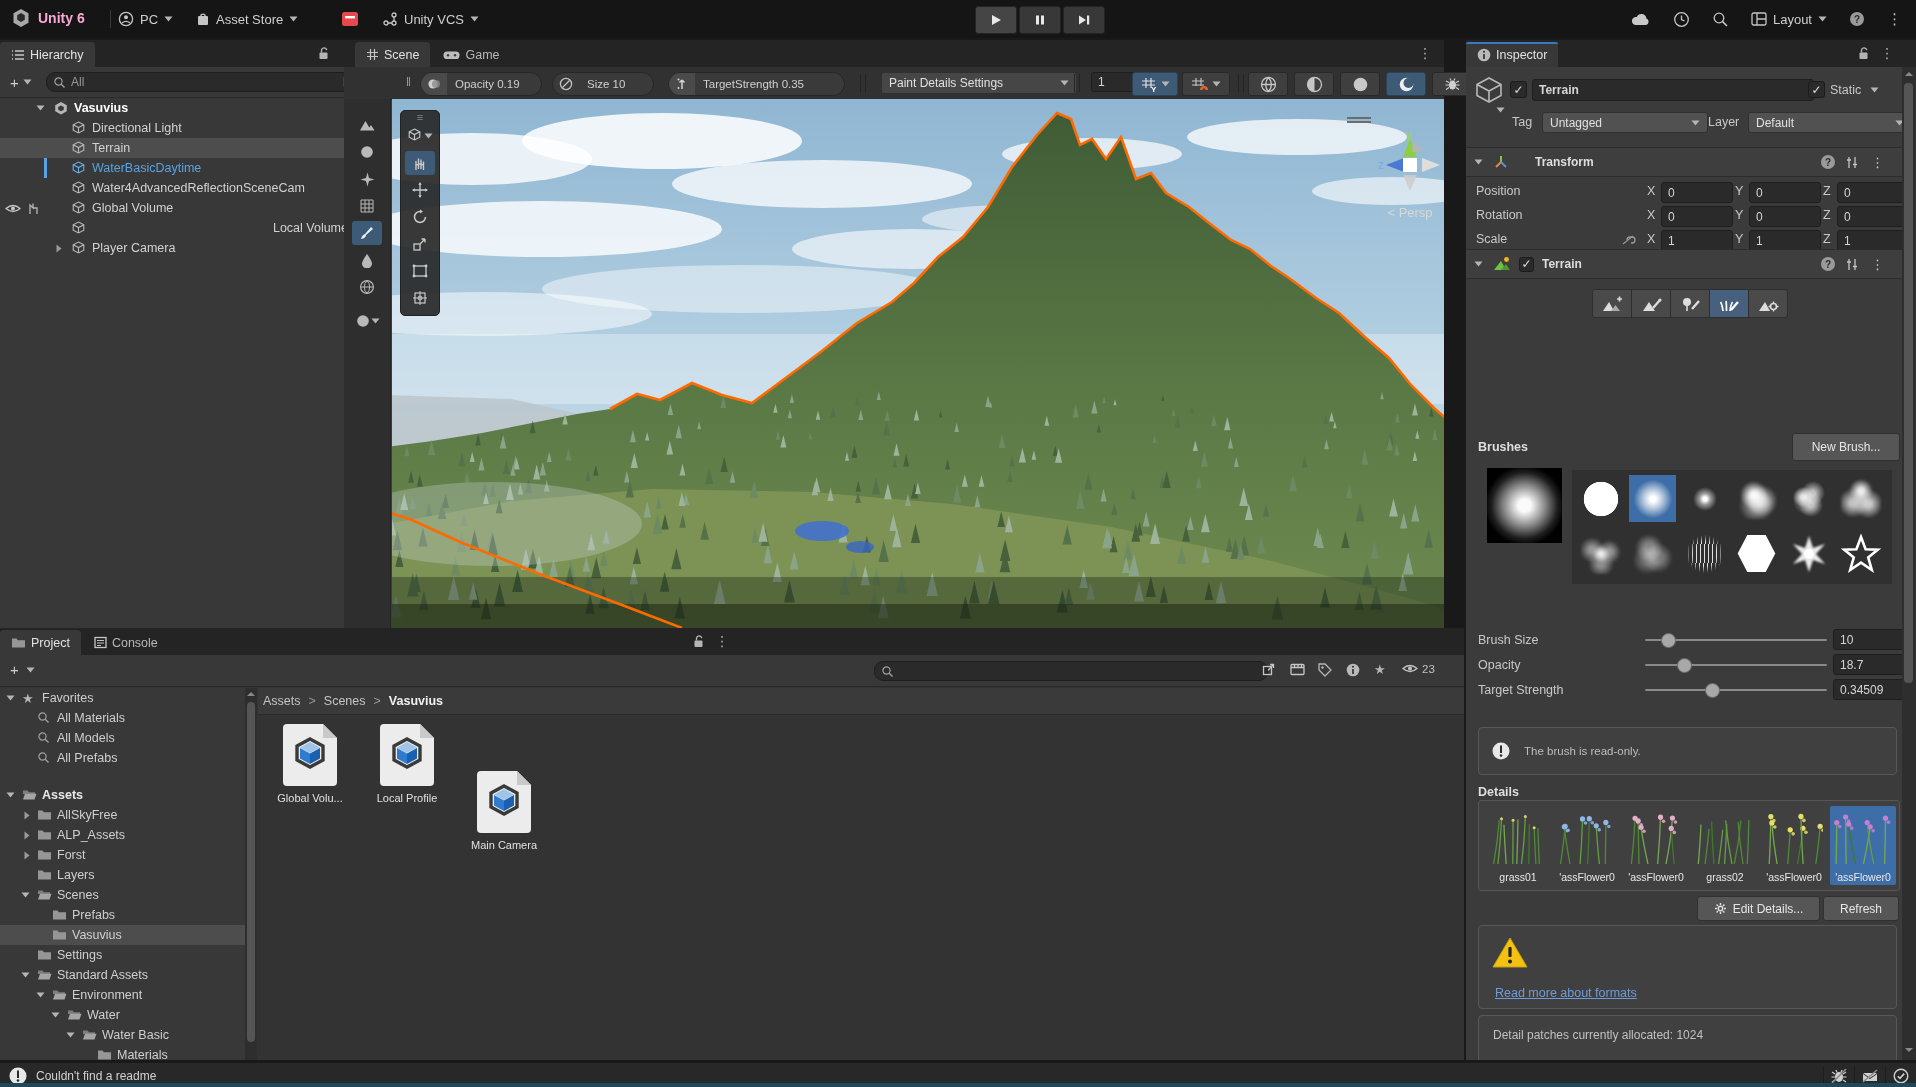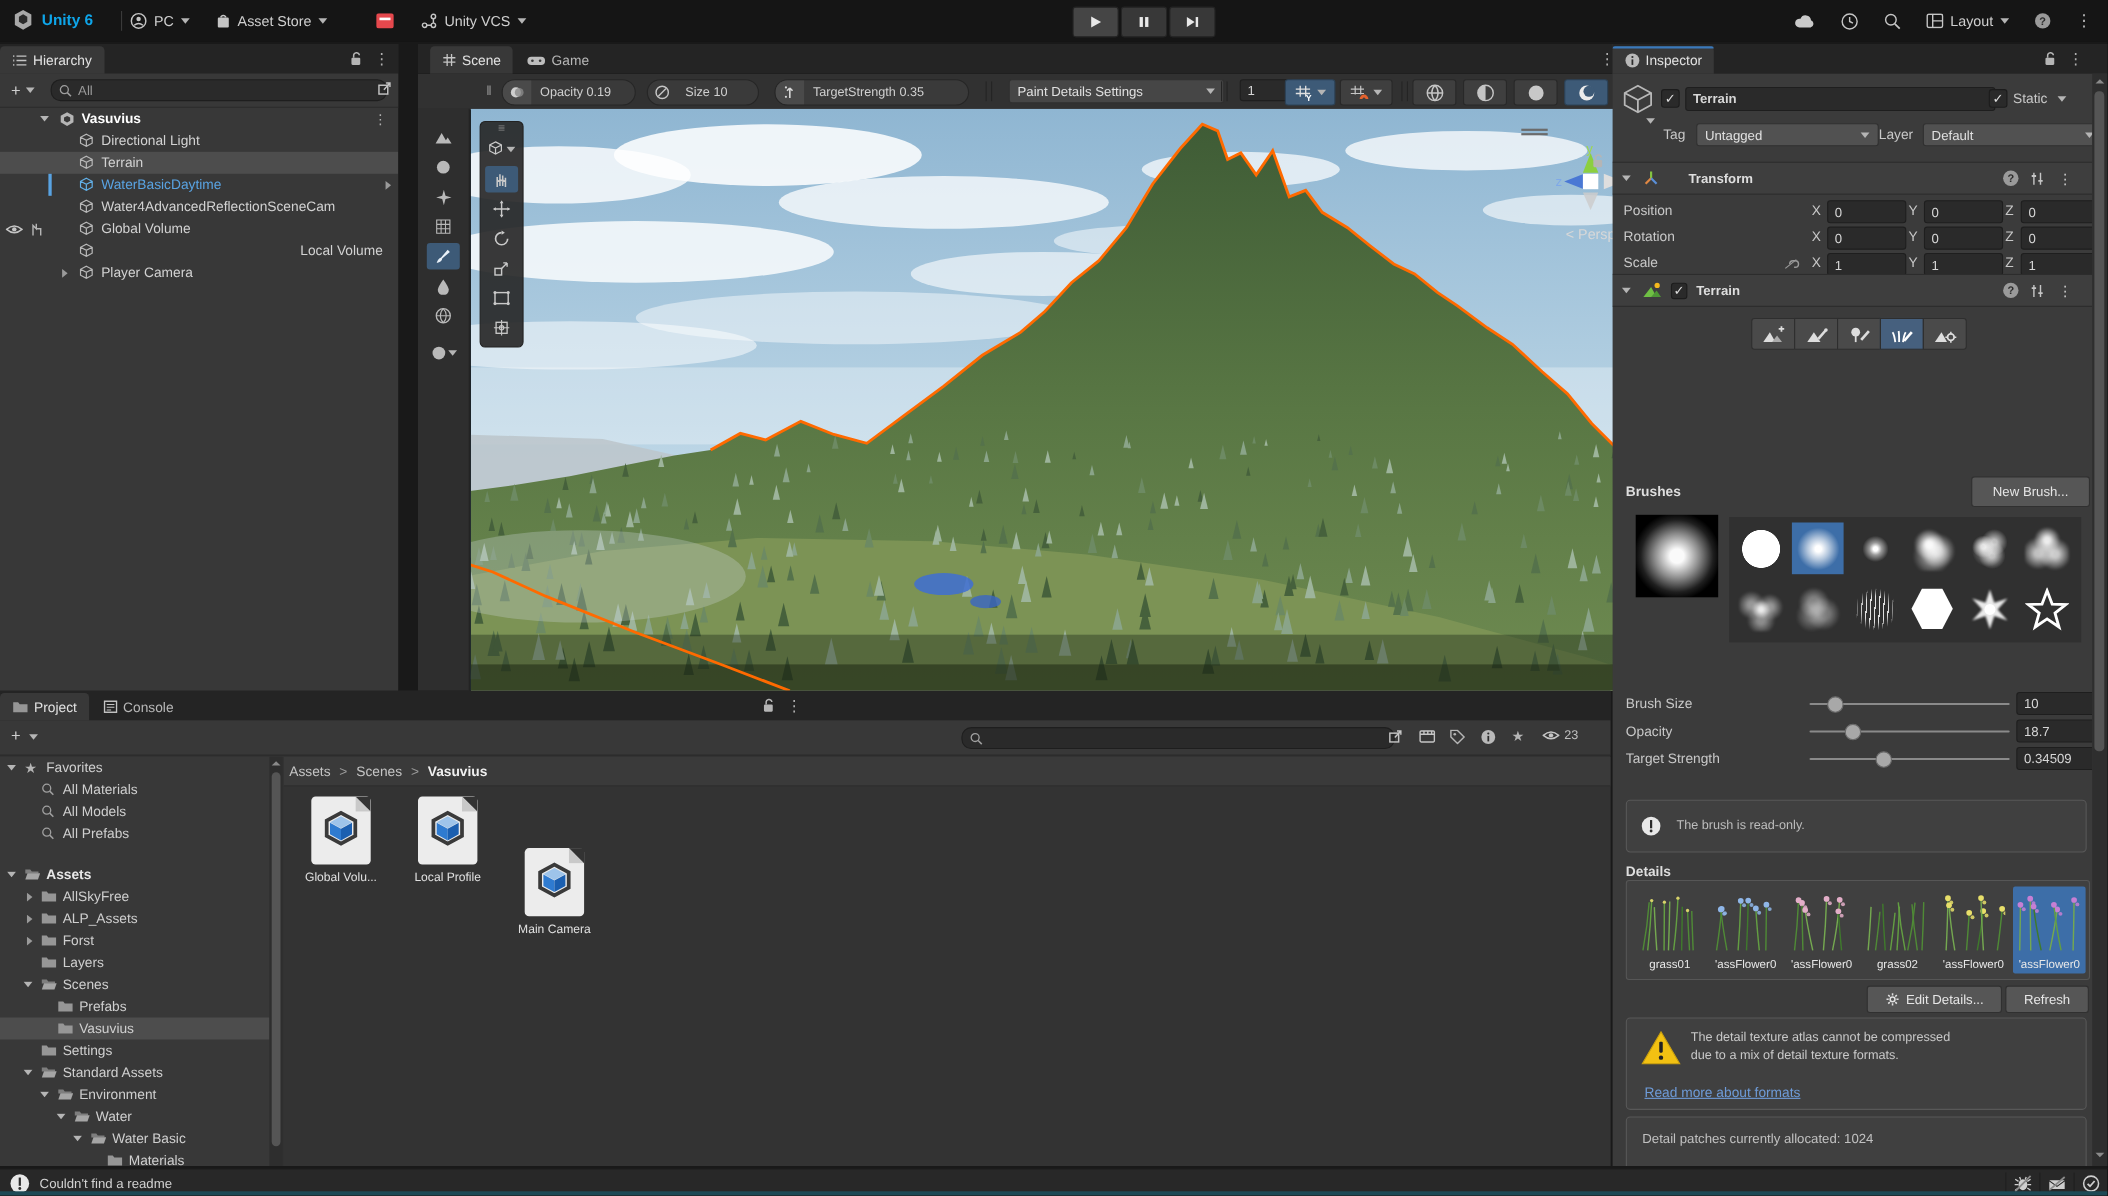--- a/index.html
+++ b/index.html
@@ -23,21 +23,21 @@
   .dd{background:#515151;border:1px solid #303030;border-radius:3px;display:flex;align-items:center;justify-content:space-between;padding:0 7px;color:#e0e0e0}
   .btn{background:#565656;border:1px solid #303030;border-radius:3px;color:#e6e6e6;display:flex;align-items:center;justify-content:center;gap:6px}
   .chk{width:15px;height:15px;background:#2a2a2a;border:1px solid #1c1c1c;border-radius:3px;color:#dcdcdc;font-size:12px;display:flex;align-items:center;justify-content:center}
   
   #hierarchy{position:absolute;left:0;top:40px;width:362px;height:588px;background:#383838}
   #h-search-row{position:absolute;left:0;top:27px;width:100%;height:30px;background:#383838;border-bottom:1px solid #2b2b2b;display:flex;align-items:center}
   #h-rows{position:absolute;left:0;top:58px;right:0;bottom:0;overflow:hidden}
   .hrow{position:absolute;left:0;right:0;height:20px;display:flex;align-items:center;font-size:12.5px;color:#d2d2d2}
   .hrow .lbl{white-space:nowrap;overflow:hidden}
   
-  #scenepanel{position:absolute;left:380px;top:40px;width:1100px;height:588px;background:#000000}
+  #scenepanel{position:absolute;left:344px;top:40px;width:1100px;height:588px;background:#14532d}
   #scenetoolbar{position:absolute;left:0;top:27px;width:100%;height:32px;background:#313131;border-bottom:1px solid #222;display:flex;align-items:center}
   .chip{height:22px;background:#3a3a3a;border:1px solid #262626;border-radius:12px;display:flex;align-items:center;overflow:hidden;font-size:11.5px;color:#d0d0d0;position:absolute;top:5px}
   .chip .ic{width:26px;align-self:stretch;background:#4a4a4a;display:flex;align-items:center;justify-content:center}
   .chip .tx{padding:0 10px 0 8px}
   .tbtn{position:absolute;top:5px;height:22px;background:#3f3f3f;border:1px solid #282828;border-radius:3px;display:flex;align-items:center;justify-content:center}
   .tbtn.blue{background:#3d5a77;border-color:#2c4257}
   .vsep{position:absolute;top:7px;width:4px;height:18px;border-left:1px solid #242424;border-right:1px solid #242424}
   #sceneimg{position:absolute;left:48px;top:59px;width:1052px;height:529px;background:#88a8c0;overflow:hidden}
   #leftcol{position:absolute;left:0;top:59px;width:46px;height:529px;background:#2e2e2e;border-right:1px solid #262626}
   .ovic{width:30px;height:24px;margin:3px auto;display:flex;align-items:center;justify-content:center;border-radius:3px;color:#c9c9c9}
@@ -79,21 +79,21 @@
 </head>
 <body>
 
 <div id="root">
 
   <div id="menubar">
     <span class="abs" style="left:10px;top:7px"><span><svg width="22" height="22" viewBox="0 0 22 22">
             <path d="M11,2 18.5,6.2 V15.8 L11,20 3.5,15.8 V6.2Z" fill="#a8a8a8"></path>
             <path d="M11,6 14.8,8.2 V12.8 L11,15 7.2,12.8 V8.2Z" fill="#2a2a2a"></path>
           </svg></span></span>
-    <span class="abs" style="left:38px;top:10px;font-weight:bold;font-size:14px;color:#0ea5e9">Unity 6</span>
+    <span class="abs" style="left:38px;top:10px;font-weight:bold;font-size:14px;color:#f9a8d4">Unity 6</span>
     <span class="msep abs" style="left:102px;top:10px"></span>
     <div class="mitem abs" style="left:108px;top:5px">
         <span>
           <svg width="16" height="16" viewBox="0 0 16 16">
             <circle cx="8" cy="8" r="6.6" fill="none" stroke="#c5c5c5" stroke-width="1.3"></circle>
             <circle cx="8" cy="6.3" r="2" fill="#c5c5c5"></circle>
             <path d="M4,12 Q8,8.8 12,12" fill="none" stroke="#c5c5c5" stroke-width="1.3"></path>
           </svg>
         </span>
         <span>PC</span>
@@ -1675,24 +1675,20 @@
         </div>
 
       <div class="hbox" style="top:858px;height:82px">
         <span class="abs" style="left:12px;top:10px">
             <svg width="38" height="34" viewBox="0 0 38 34">
               <path d="M19,2 36,31 H2Z" fill="#f2c112" stroke="#caa00e"></path>
               <rect x="17.4" y="11" width="3.2" height="10" rx="1" fill="#222"></rect>
               <circle cx="19" cy="25.5" r="2" fill="#222"></circle>
             </svg>
           </span>
-        <div id="warnlines" style="margin:9px 0 0 58px;font-size:11.5px;line-height:17px;color:#c8c8c8">
-            <div>The detail texture atlas cannot be compressed</div>
-            <div>due to a mix of detail texture formats.</div>
-          </div>
         <a class="abs" style="left:16px;top:60px;font-size:12.5px;color:#6e9bd8;text-decoration:underline">Read more about formats</a>
       </div>
       <div class="hbox" style="top:948px;height:60px">
         <div style="margin:12px 0 0 14px;font-size:12px;color:#c0c0c0">Detail patches currently allocated: 1024</div>
       </div>
     </div>
     <div id="insp-scroll">
       <div style="margin:3px auto;width:0;height:0;border:4px solid transparent;border-bottom-color:#8a8a8a;transform:translateY(-2px)"></div>
       <div style="position:absolute;left:2px;top:16px;width:9px;height:600px;background:#555;border-radius:4px"></div>
       <div style="position:absolute;bottom:4px;left:3px;width:0;height:0;border:4px solid transparent;border-top-color:#8a8a8a"></div>

